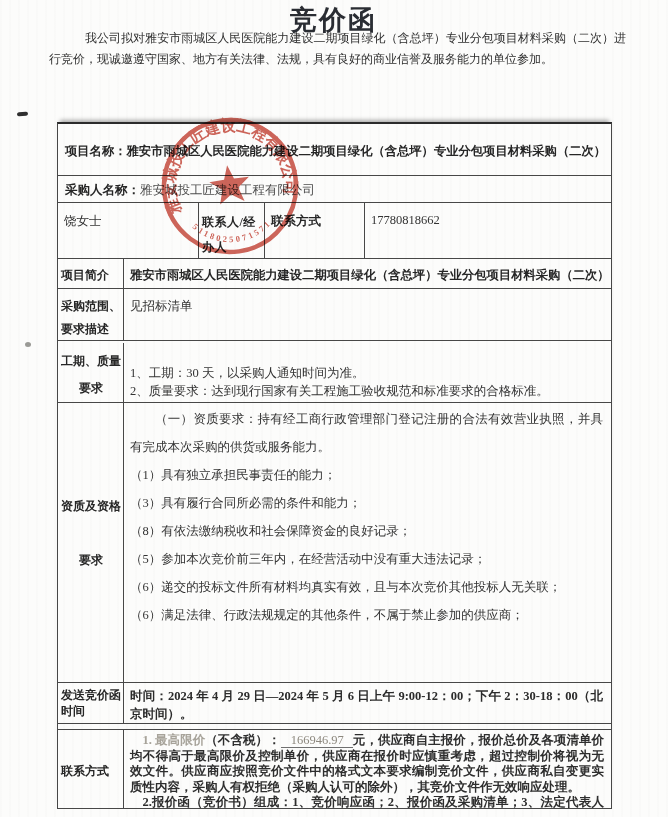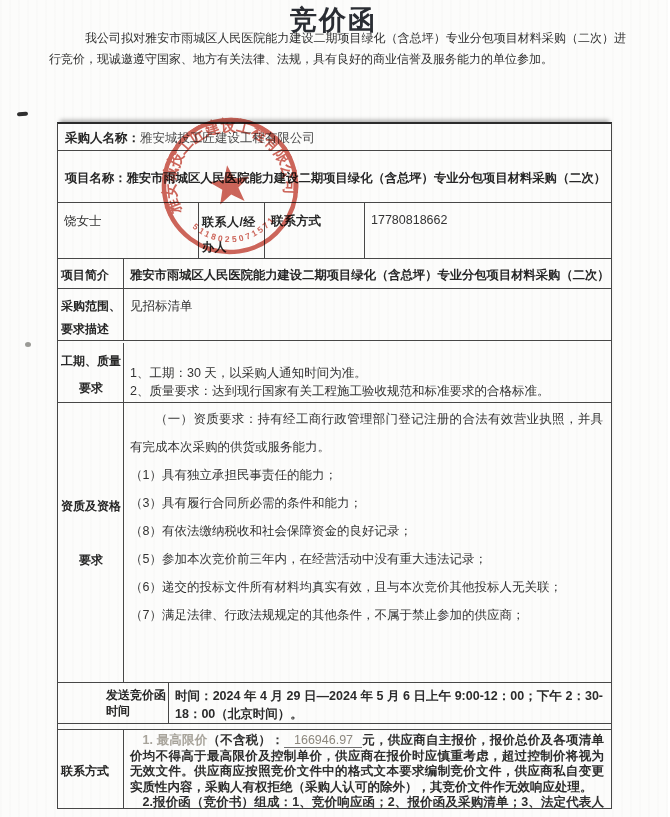--- a/index.html
+++ b/index.html
@@ -1,20 +1,20 @@
 <!DOCTYPE html>
 <html><head>
 <meta charset="utf-8">
 <style>
   html,body{margin:0;padding:0;background:#ffffff;}
   .page{
     position:relative;width:668px;height:817px;overflow:hidden;
     background:#fcfcfb;
     background-image:repeating-linear-gradient(90deg,rgba(80,80,75,.015) 0 2px,transparent 2px 9px);
-    font-family:Liberation Sans, sans-serif;
+    font-family:Liberation Serif, serif;
     color:#333;
   }
   .doc-title{
     position:absolute;left:45px;top:2px;width:577px;
     text-align:center;font-size:27px;font-weight:bold;color:#2a2d33;
     letter-spacing:2px;margin:0;
   }
   .intro{
     position:absolute;left:45px;top:24px;width:577px;margin:4px;
     font-size:12px;line-height:20.5px;text-align:justify;text-indent:3em;
@@ -55,21 +55,21 @@
   .r5 .val{padding-top:9px;}
   .r6{height:62px;align-items:flex-end;}
   .r6 .lbl{text-align:center;padding-top:5px;line-height:27px;}
   .r6 .val{padding-top:11px;line-height:17.5px;}
   .r7{height:280px;}
   .r7 .lbl{text-align:center;padding-top:76px;line-height:54px;}
   .r7 .val{padding-top:2px;padding-right:8px;}
   .r7 p{margin:0;line-height:28px;text-align:justify;}
   .r7 p.indent{text-indent:2em;}
   .r8{height:41px;}
-  .r8 .lbl{padding-top:4px;line-height:16px;margin-left:45px;}
+  .r8 .lbl{padding-top:4px;line-height:16px;}
   .r8 .val{padding-top:4px;line-height:18px;font-weight:bold;color:#2b2b2b;text-align:justify;padding-right:8px;}
   .r9{height:78px;}
   .r9 .lbl{display:flex;align-items:center;line-height:15px;}
   .r9 .val{padding-top:3px;padding-right:7px;}
   .r9 p{margin:0;line-height:15.6px;text-align:justify;font-weight:bold;color:#2e2e2e;text-indent:1em;}
   .faded{color:#a7a39a;}
   .price{
     color:#8d887e;font-weight:normal;
     border-bottom:1.4px solid #6f6f6f;padding:0 9px 0 10px;
   }
@@ -87,26 +87,26 @@
 <body>
 
 <div class="page">
 
   <h1 class="doc-title">竞价函</h1>
 
   <p class="intro">我公司拟对雅安市雨城区人民医院能力建设二期项目绿化（含总坪）专业分包项目材料采购（二次）进行竞价，现诚邀遵守国家、地方有关法律、法规，具有良好的商业信誉及服务能力的单位参加。</p>
 
   <div class="doc-table">
 
+    <div class="row r1">
+      <div class="cell val"><span class="bold">项目名称：</span><span class="bold">雅安市雨城区人民医院能力建设二期项目绿化（含总坪）专业分包项目材料采购（二次）</span></div>
+    </div>
+
     <div class="row r2">
       <div class="cell val"><span class="bold">采购人名称：</span><span class="company">雅安城投工匠建设工程有限公司</span></div>
-    </div>
-
-    <div class="row r1">
-      <div class="cell val"><span class="bold">项目名称：</span><span class="bold">雅安市雨城区人民医院能力建设二期项目绿化（含总坪）专业分包项目材料采购（二次）</span></div>
     </div>
 
     <div class="row r3">
       <div class="cell val c2">饶女士</div>
       <div class="cell lbl">联系人/经
 办人</div>
       <div class="cell val c3">联系方式</div>
       <div class="cell val c4">17780818662</div>
     </div>
 
@@ -133,21 +133,21 @@
     <div class="row r7">
       <div class="cell lbl">资质及资格
 要求</div>
       <div class="cell val">
         <p class="indent">（一）资质要求：持有经工商行政管理部门登记注册的合法有效营业执照，并具有完成本次采购的供货或服务能力。</p>
         <p>（1）具有独立承担民事责任的能力；</p>
         <p>（3）具有履行合同所必需的条件和能力；</p>
         <p>（8）有依法缴纳税收和社会保障资金的良好记录；</p>
         <p>（5）参加本次竞价前三年内，在经营活动中没有重大违法记录；</p>
         <p>（6）递交的投标文件所有材料均真实有效，且与本次竞价其他投标人无关联；</p>
-        <p>（7）满足法律、行政法规规定的其他条件，不属于禁止参加的供应商；</p>
+        <p>（6）满足法律、行政法规规定的其他条件，不属于禁止参加的供应商；</p>
       </div>
     </div>
 
     <div class="row r8">
       <div class="cell lbl">发送竞价函
 时间</div>
       <div class="cell val">时间：2024 年 4 月 29 日—2024 年 5 月 6 日上午 9:00-12：00；下午 2：30-18：00（北京时间）。</div>
     </div>
 
     <div class="row spacer"></div>

